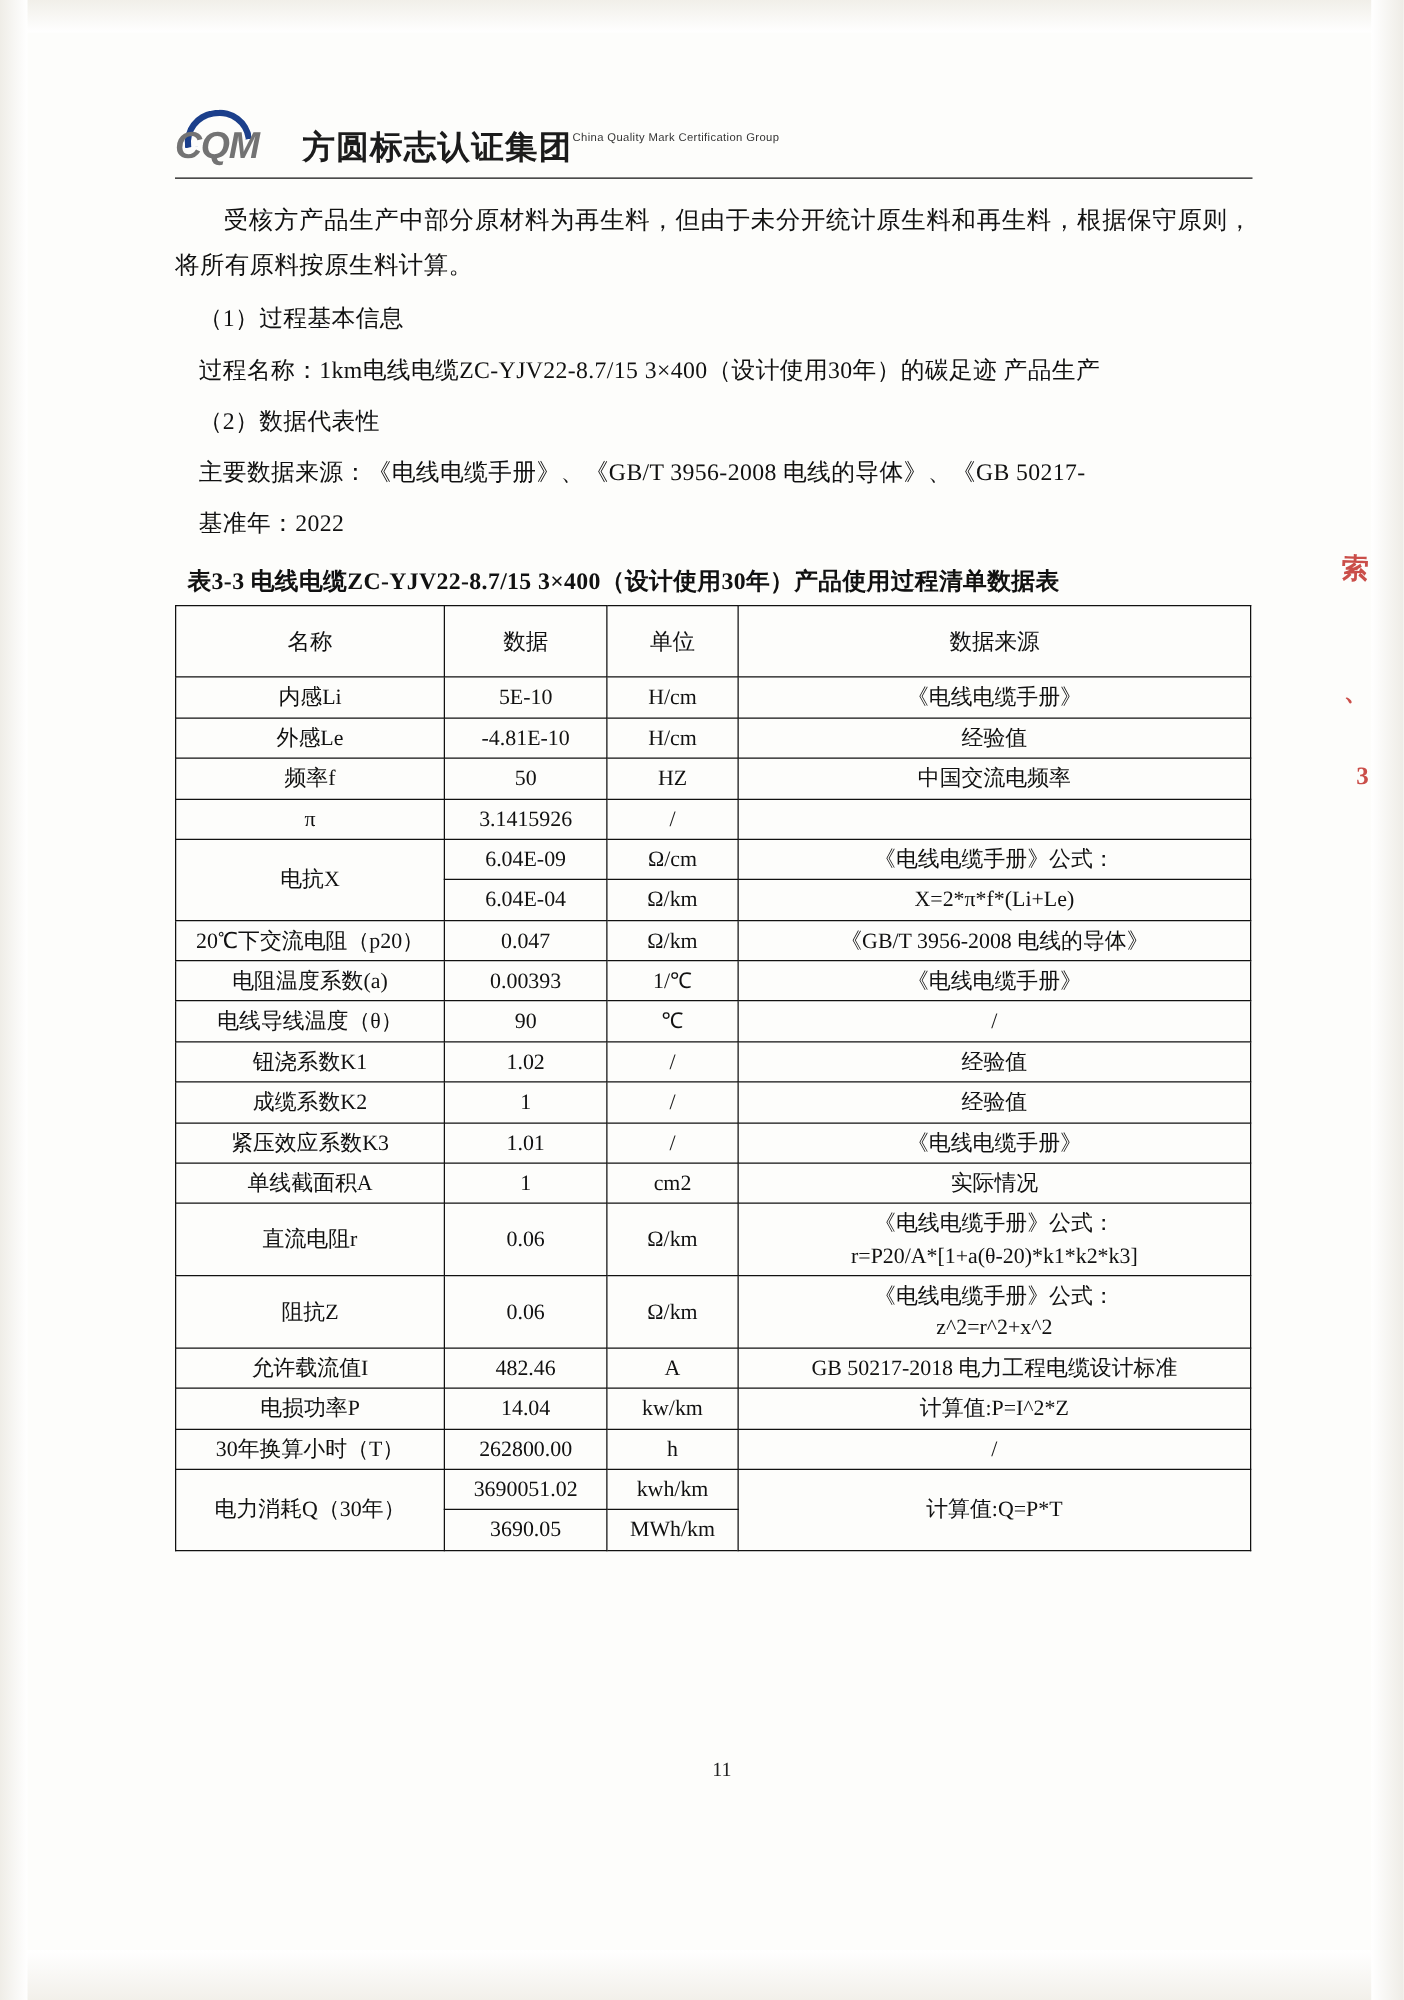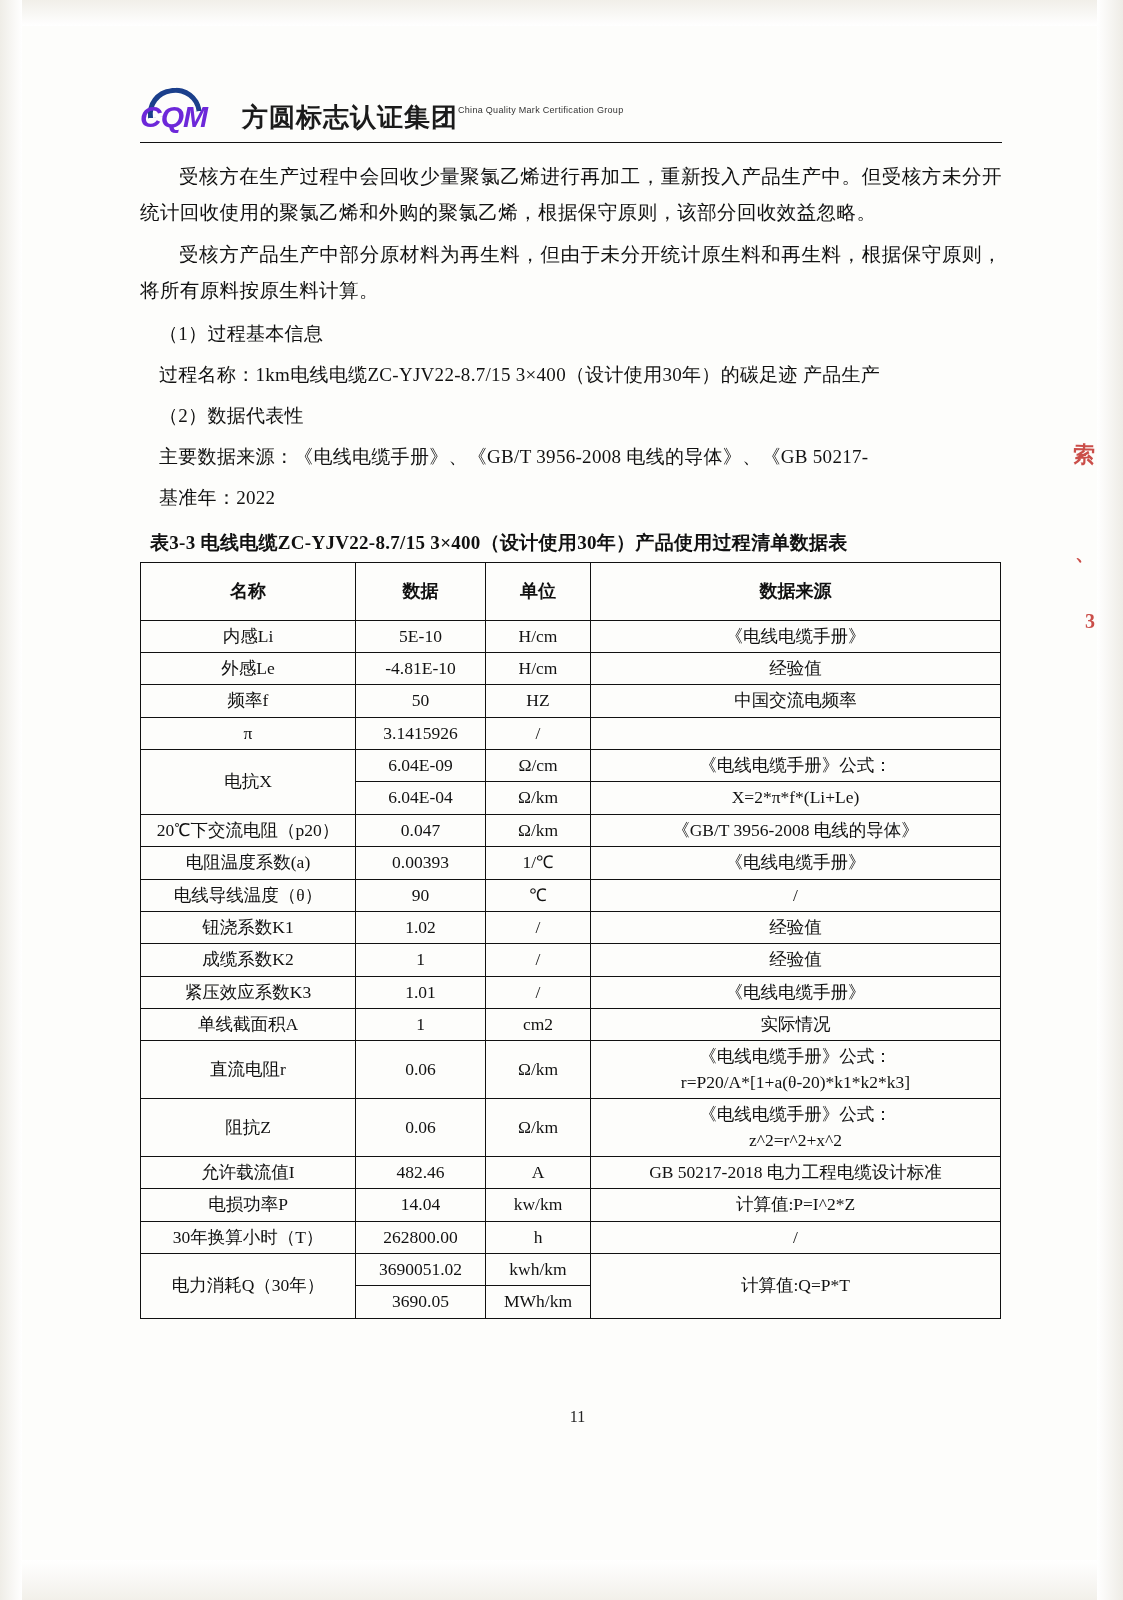--- a/index.html
+++ b/index.html
@@ -67,21 +67,21 @@
     transform: rotate(-8deg);
   }
   .logo-mark .cqm {
     position: absolute;
     left: 0; top: 12px;
     font-family: "Liberation Sans", sans-serif;
     font-weight: bold;
     font-style: italic;
     font-size: 30px;
     letter-spacing: -1px;
-    color: #6d28d9;
+    color: #737373;
   }
   .logo-text {
     display: flex;
     flex-direction: row;
     justify-content: flex-end;
     padding-bottom: 2px;
   }
   .logo-cn {
     font-family: "Liberation Sans", sans-serif;
     font-weight: bold;
@@ -148,21 +148,21 @@
   }
   table.data td, table.data th {
     border: 1px solid #111;
     font-size: 17.5px;
     text-align: center;
     padding: 3px 4px;
     line-height: 1.45;
     font-family: "Liberation Serif", serif;
   }
   table.data th {
-    font-weight: bold;
+    font-weight: normal;
     padding: 15px 4px;
     font-size: 18px;
   }
   col.c1 { width: 215px; }
   col.c2 { width: 130px; }
   col.c3 { width: 105px; }
   col.c4 { width: 410px; }
 
   .pagenum {
     position: absolute;
@@ -204,21 +204,20 @@
         <div class="cqm">CQM</div>
       </div>
       <div class="logo-text">
         <div class="logo-cn">方圆标志认证集团</div>
         <div class="logo-en">China Quality Mark Certification Group</div>
       </div>
     </div>
 
     <div class="rule"></div>
 
-    <p class="para">受核方在生产过程中会回收少量聚氯乙烯进行再加工，重新投入产品生产中。但受核方未分开统计回收使用的聚氯乙烯和外购的聚氯乙烯，根据保守原则，该部分回收效益忽略。</p>
     <p class="para">受核方产品生产中部分原材料为再生料，但由于未分开统计原生料和再生料，根据保守原则，将所有原料按原生料计算。</p>
 
 
     <p class="sub">（1）过程基本信息</p>
     <p class="sub">过程名称：1km电线电缆ZC-YJV22-8.7/15 3×400（设计使用30年）的碳足迹 产品生产</p>
     <p class="sub">（2）数据代表性</p>
     <p class="sub">主要数据来源：《电线电缆手册》、《GB/T 3956-2008 电线的导体》、《GB 50217-</p>
     <p class="sub">基准年：2022</p>
 
     <div class="tbl-caption">表3-3  电线电缆ZC-YJV22-8.7/15 3×400（设计使用30年）产品使用过程清单数据表</div>

